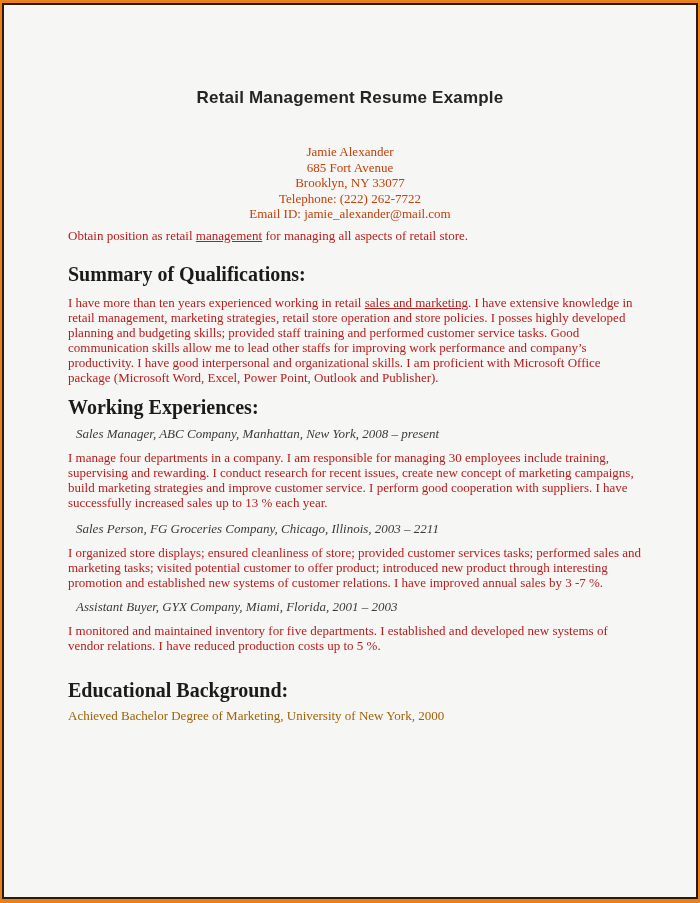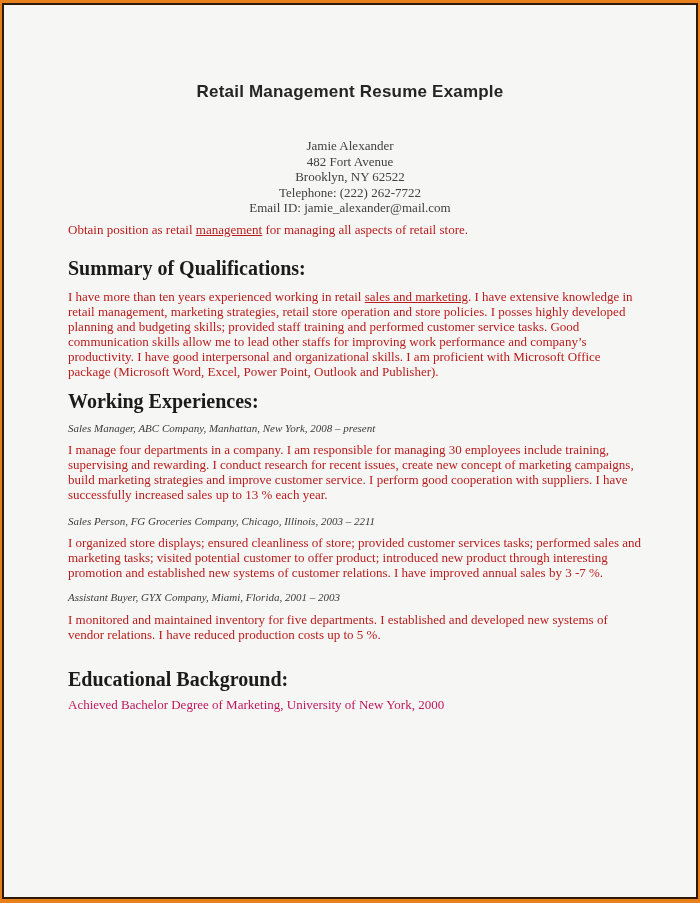--- a/index.html
+++ b/index.html
@@ -13,41 +13,41 @@
   }
   .page {
     position: absolute;
     left: 2px; top: 3px; right: 2px; bottom: 4px;
     background: #F6F6F4;
     border: 2px solid #2B190C;
     box-sizing: border-box;
   }
   .doc {
     position: absolute;
-    left: 64px; right: 51px; top: 4px;
+    left: 64px; right: 51px; top: 10px;
   }
   .header-wrap {
     margin-left: -64px;
     margin-right: -51px;
     text-align: center;
   }
   .doc-title {
     margin: 73px 0 0 0;
     font-family: "Liberation Sans", sans-serif;
     font-weight: bold;
     font-size: 17px;
     line-height: 20px;
     color: #252525;
     letter-spacing: 0.2px;
   }
   .contact {
     margin-top: 36px;
     font-size: 13px;
     line-height: 15.5px;
-    color: #404040;
+    color: #c2410c;
   }
   .h-section {
     font-weight: bold;
     font-size: 20px;
     line-height: 24px;
     color: #1B1B1B;
     margin: 0;
   }
   .h-objective { margin-top: 21px; }
   .h-summary { margin-top: 19px; }
@@ -55,45 +55,45 @@
   .h-education { margin-top: 25px; }
   .para {
     font-size: 13px;
     line-height: 15px;
     color: #b91c1c;
     margin: 6px 0 0 0;
   }
   .para-summary { margin-top: 9px; }
   .job-title {
     font-style: italic;
-    font-size: 11px;
+    font-size: 13px;
     line-height: 16px;
     color: #3A3A3A;
-    margin: 0;
+    margin: 8px;
   }
   .job-title-1 { margin-top: 7px; }
   .job-title-2 { margin-top: 11px; }
   .job-title-3 { margin-top: 9px; }
   .para-job { margin-top: 6px; }
   .para-job-3 { margin-top: 7px; }
-  .para-education { color: #be185d; }
+  .para-education { color: #a16207; }
   .u { text-decoration: underline; }
 </style>
 </head>
 <body>
 
 <div class="page">
   <div class="doc">
 
     <div class="header-wrap">
       <h1 class="doc-title">Retail Management Resume Example</h1>
       <div class="contact">
         <div>Jamie Alexander</div>
-        <div>482 Fort Avenue</div>
-        <div>Brooklyn, NY 62522</div>
+        <div>685 Fort Avenue</div>
+        <div>Brooklyn, NY 33077</div>
         <div>Telephone: (222) 262-7722</div>
         <div>Email ID: jamie_alexander@mail.com</div>
       </div>
     </div>
 
     <p class="para"><span>Obtain position as retail </span><span class="u">management</span><span> for managing all aspects of retail store.</span></p>
 
     <h2 class="h-section h-summary">Summary of Qualifications:</h2>
     <p class="para para-summary"><span>I have more than ten years experienced working in retail </span><span class="u">sales and marketing</span><span>. I have extensive knowledge in retail management, marketing strategies, retail store operation and store policies. I posses highly developed planning and budgeting skills; provided staff training and performed customer service tasks. Good communication skills allow me to lead other staffs for improving work performance and company’s productivity. I have good interpersonal and organizational skills. I am proficient with Microsoft Office package (Microsoft Word, Excel, Power Point, Outlook and Publisher).</span></p>
 

